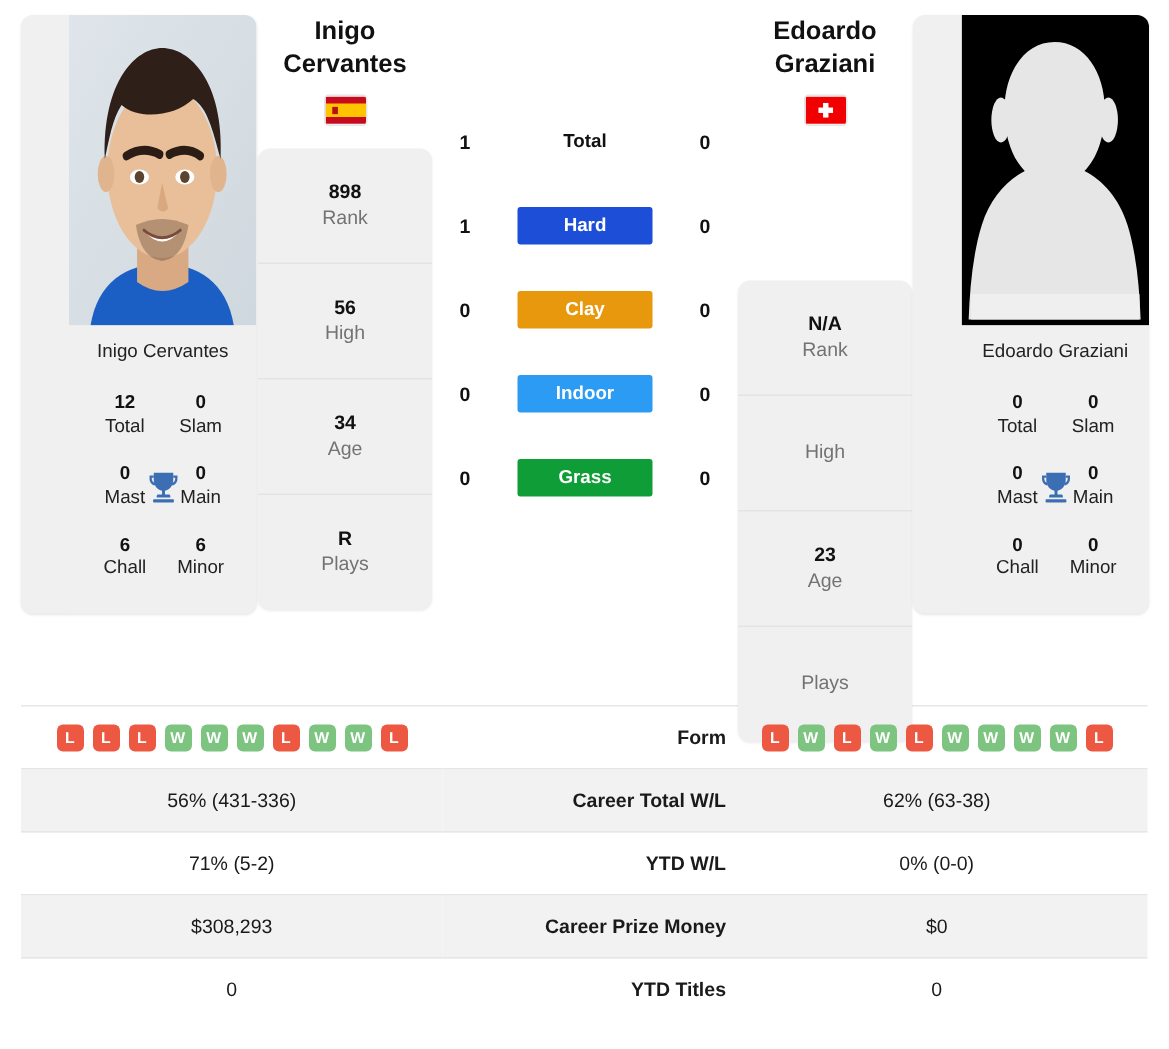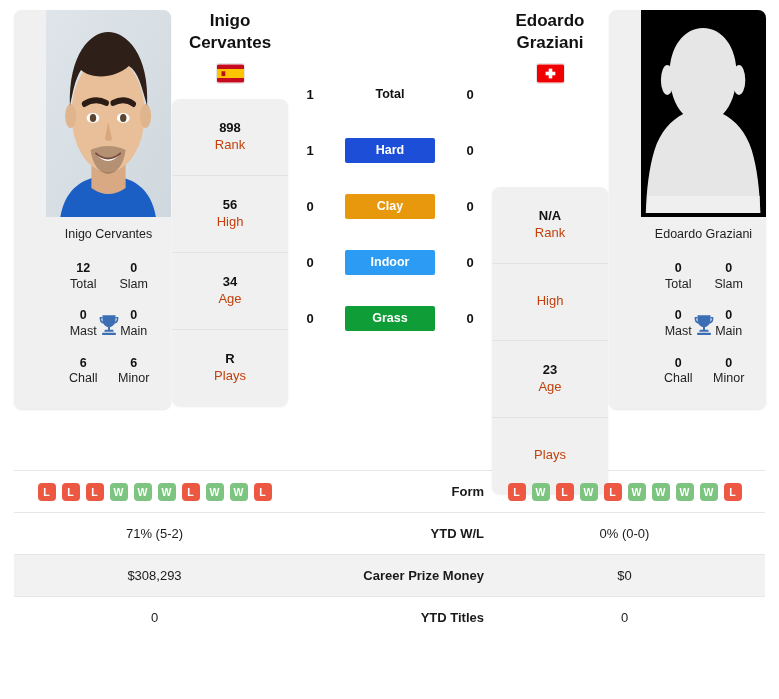--- a/index.html
+++ b/index.html
@@ -138,21 +138,21 @@
   .rank-cell:last-child { border-bottom: none; }
   .rank-val {
     font-size: 13px;
     font-weight: bold;
     color: #111;
     line-height: 1.3;
     min-height: 0;
   }
   .rank-lbl {
     font-size: 13px;
-    color: #c2410c;
+    color: #737373;
     line-height: 1.3;
   }
 
   
   .surface-col {
     flex: 1 1 auto;
     display: flex;
     flex-direction: column;
     align-items: stretch;
     padding-top: 56px;
@@ -499,20 +499,25 @@
             <div class="badge l">L</div>
             <div class="badge w">W</div>
             <div class="badge l">L</div>
             <div class="badge w">W</div>
             <div class="badge w">W</div>
             <div class="badge w">W</div>
             <div class="badge w">W</div>
             <div class="badge l">L</div>
           </div>
       </td>
+    </tr>
+    <tr class="alt">
+      <td class="side">56% (431-336)</td>
+      <td class="mid">Career Total W/L</td>
+      <td class="side">62% (63-38)</td>
     </tr>
     <tr>
       <td class="side">71% (5-2)</td>
       <td class="mid">YTD W/L</td>
       <td class="side">0% (0-0)</td>
     </tr>
     <tr class="alt">
       <td class="side">$308,293</td>
       <td class="mid">Career Prize Money</td>
       <td class="side">$0</td>

